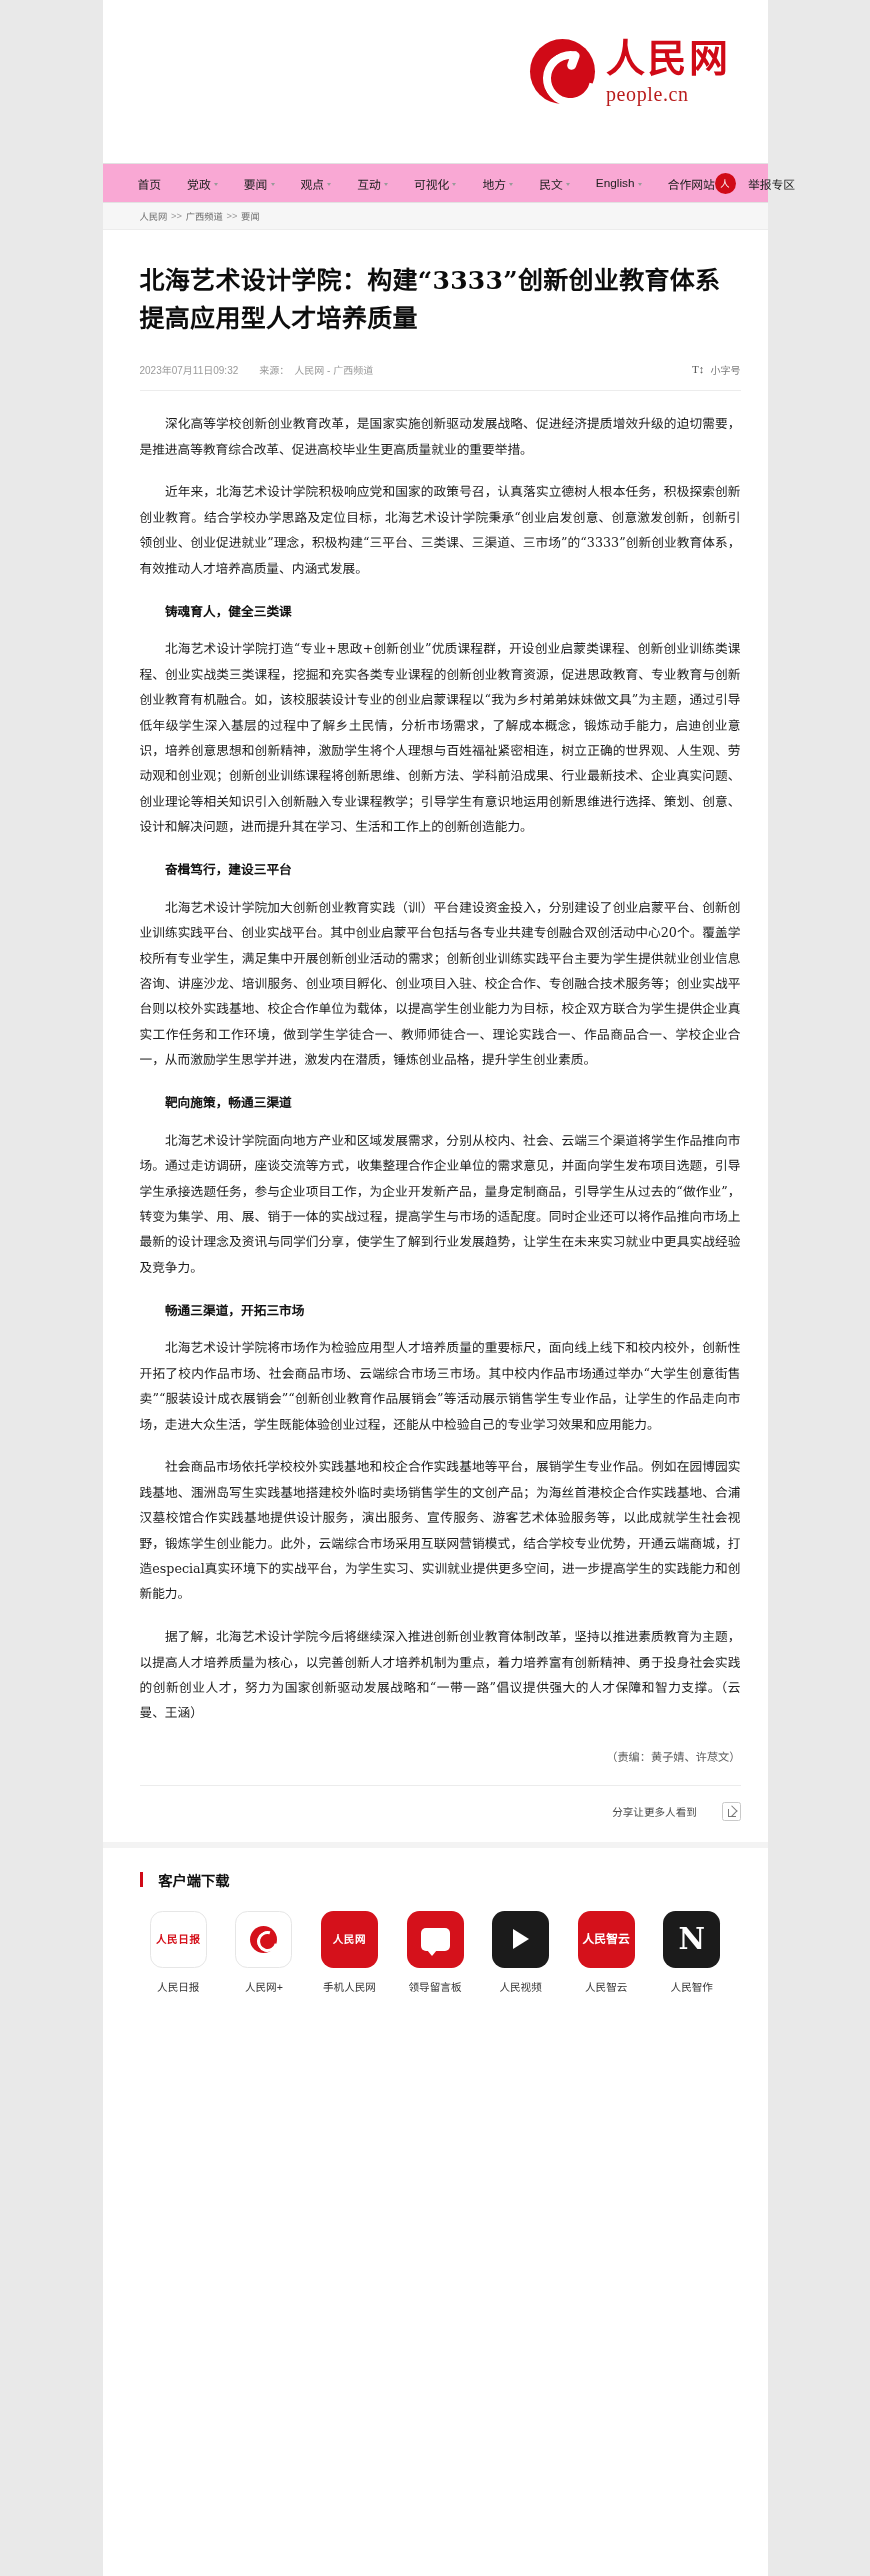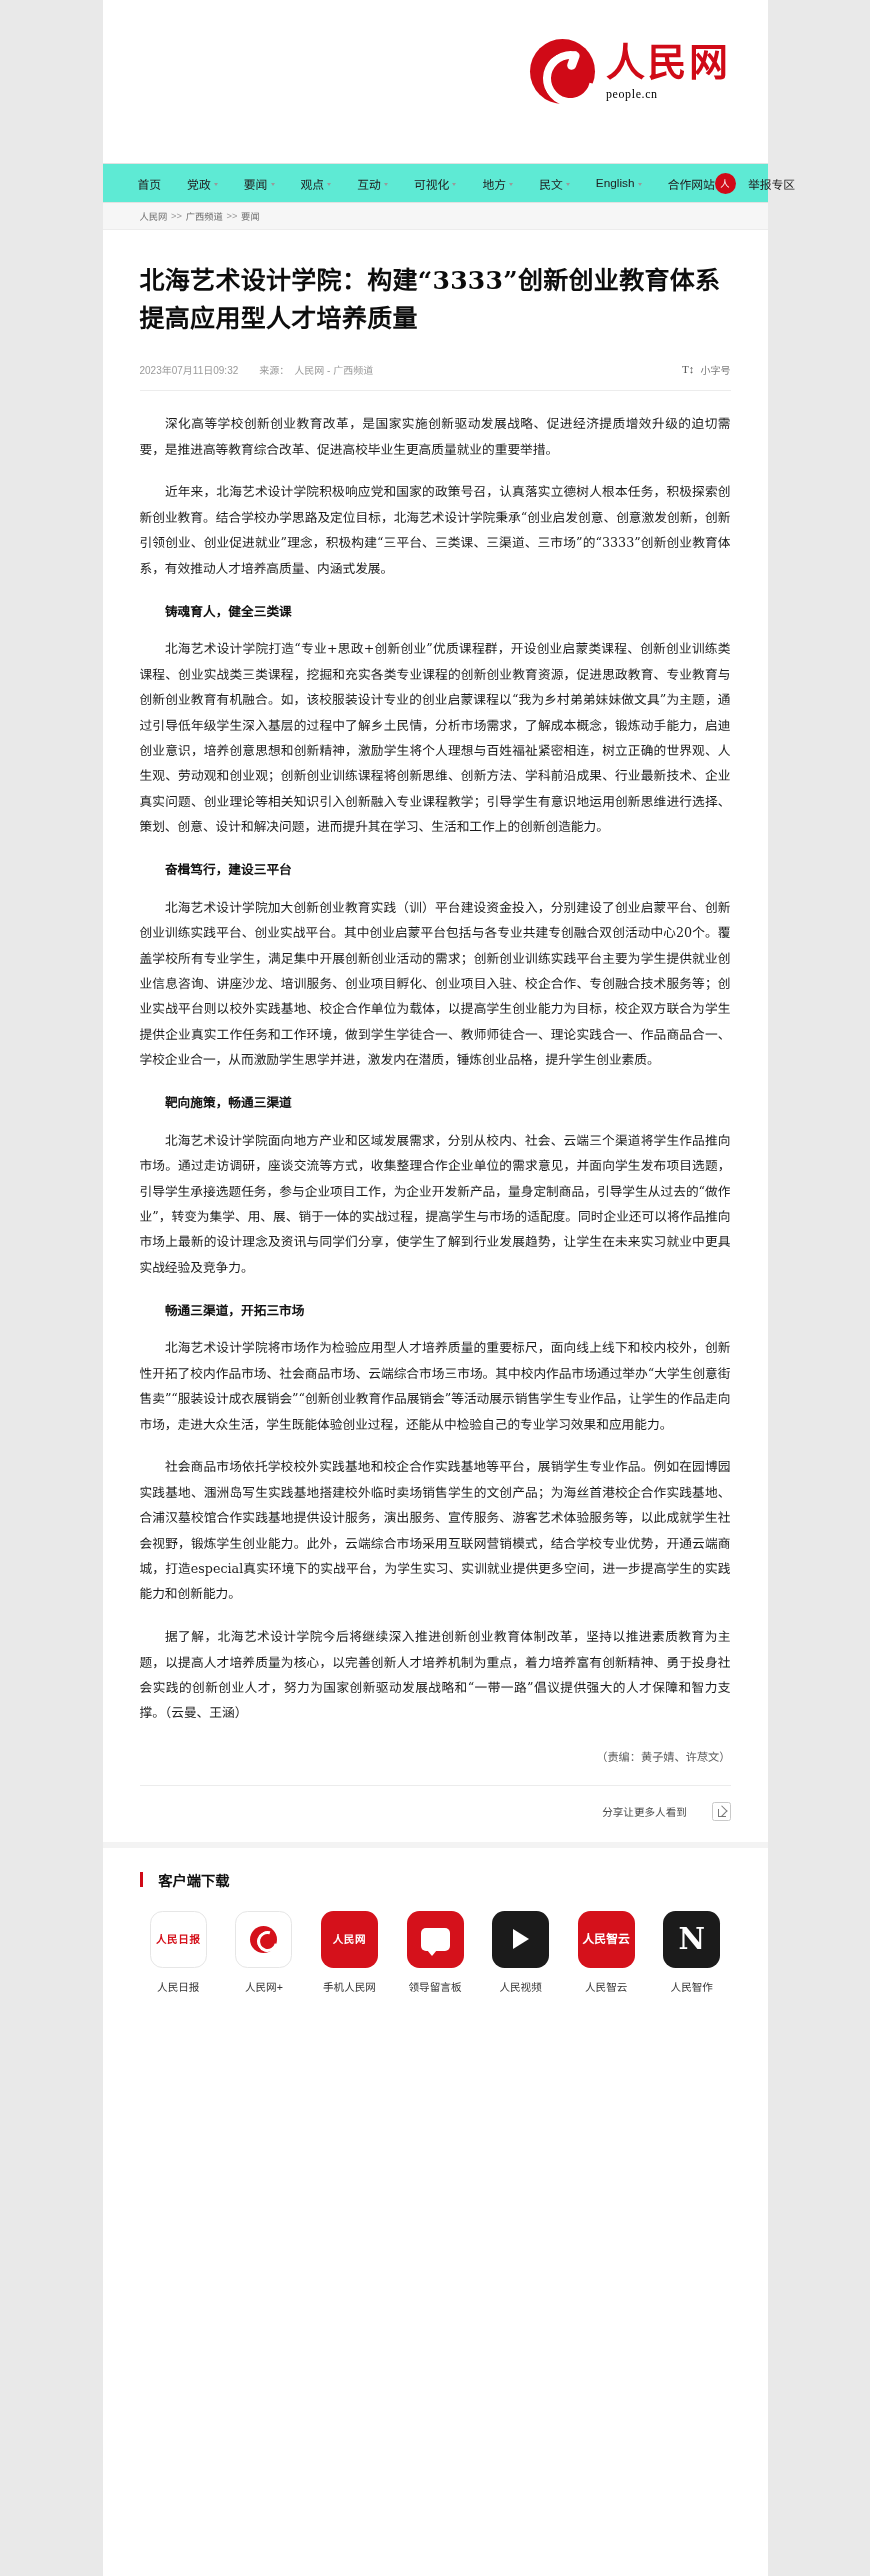--- a/index.html
+++ b/index.html
@@ -67,36 +67,36 @@
   .logo-text { line-height: 1; }
   .logo-cn {
     font-family: "DejaVu Serif", serif;
     font-size: 39px;
     font-weight: bold;
     color: #d00a17;
     letter-spacing: 2.5px;
   }
   .logo-en {
     margin-top: 6.2px;
-    font-size: 12px;
-    color: #000000;
+    font-size: 20px;
+    color: #b91c1c;
     letter-spacing: 0.6px;
     font-family: "Liberation Serif", serif;
   }
 
   
   .navbar {
     height: 40px;
     border-top: 0.6px solid #e2e2e2;
     border-bottom: 0.6px solid #e2e2e2;
     display: flex;
     align-items: center;
     padding: 0 35px;
     position: relative;
-    background: #5eead4;
+    background: #f9a8d4;
   }
   .nav-item {
     font-size: 11.8px;
     color: #222;
     margin-right: 26px;
     white-space: nowrap;
     cursor: pointer;
     display: inline-flex;
     align-items: center;
     gap: 3.1px;
@@ -131,21 +131,21 @@
     font-size: 9.3px;
     color: #6f6f6f;
     gap: 3.7px;
     border-bottom: 0.6px solid #ececec;
   }
   .breadcrumb-bar .crumb { color: #6f6f6f; cursor: pointer; }
   .breadcrumb-sep { color: #9a9a9a; }
 
   
   .article {
-    padding: 32px 37px 0 37px;
+    padding: 32px 27px 0 37px;
   }
   h1.title {
     font-family: "DejaVu Serif", serif;
     font-size: 25px;
     line-height: 1.52;
     color: #0d0d0d;
     font-weight: bold;
     margin: 0 0 23.6px 0;
     letter-spacing: 0.3px;
   }

